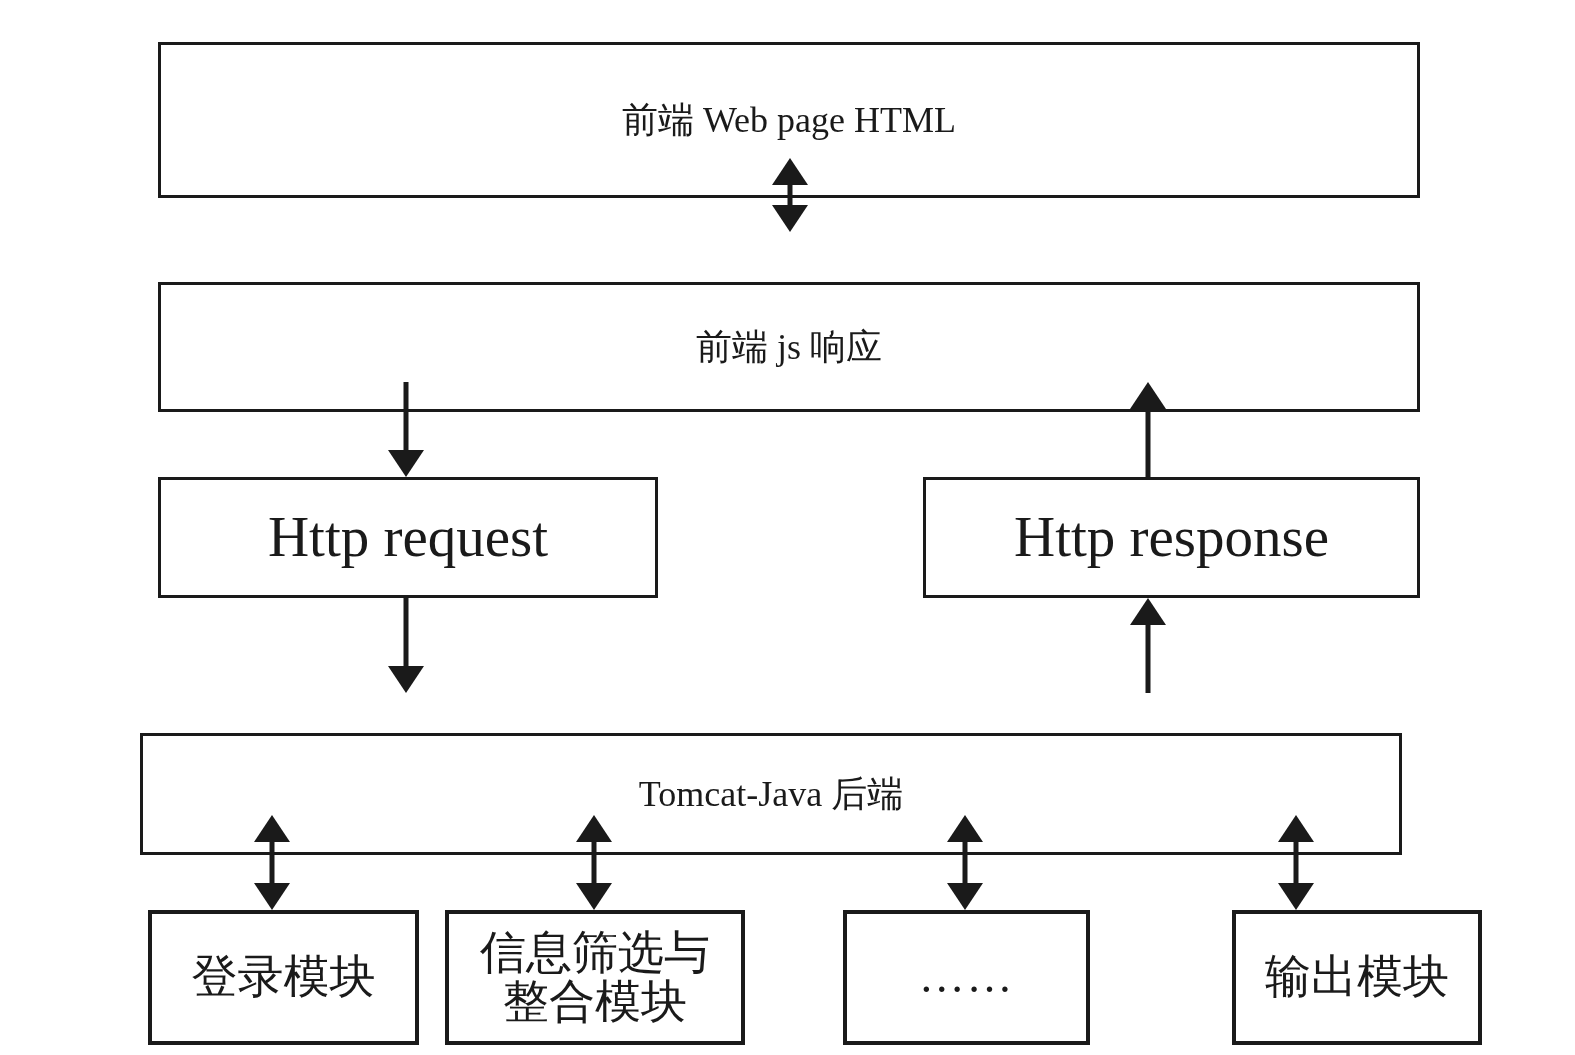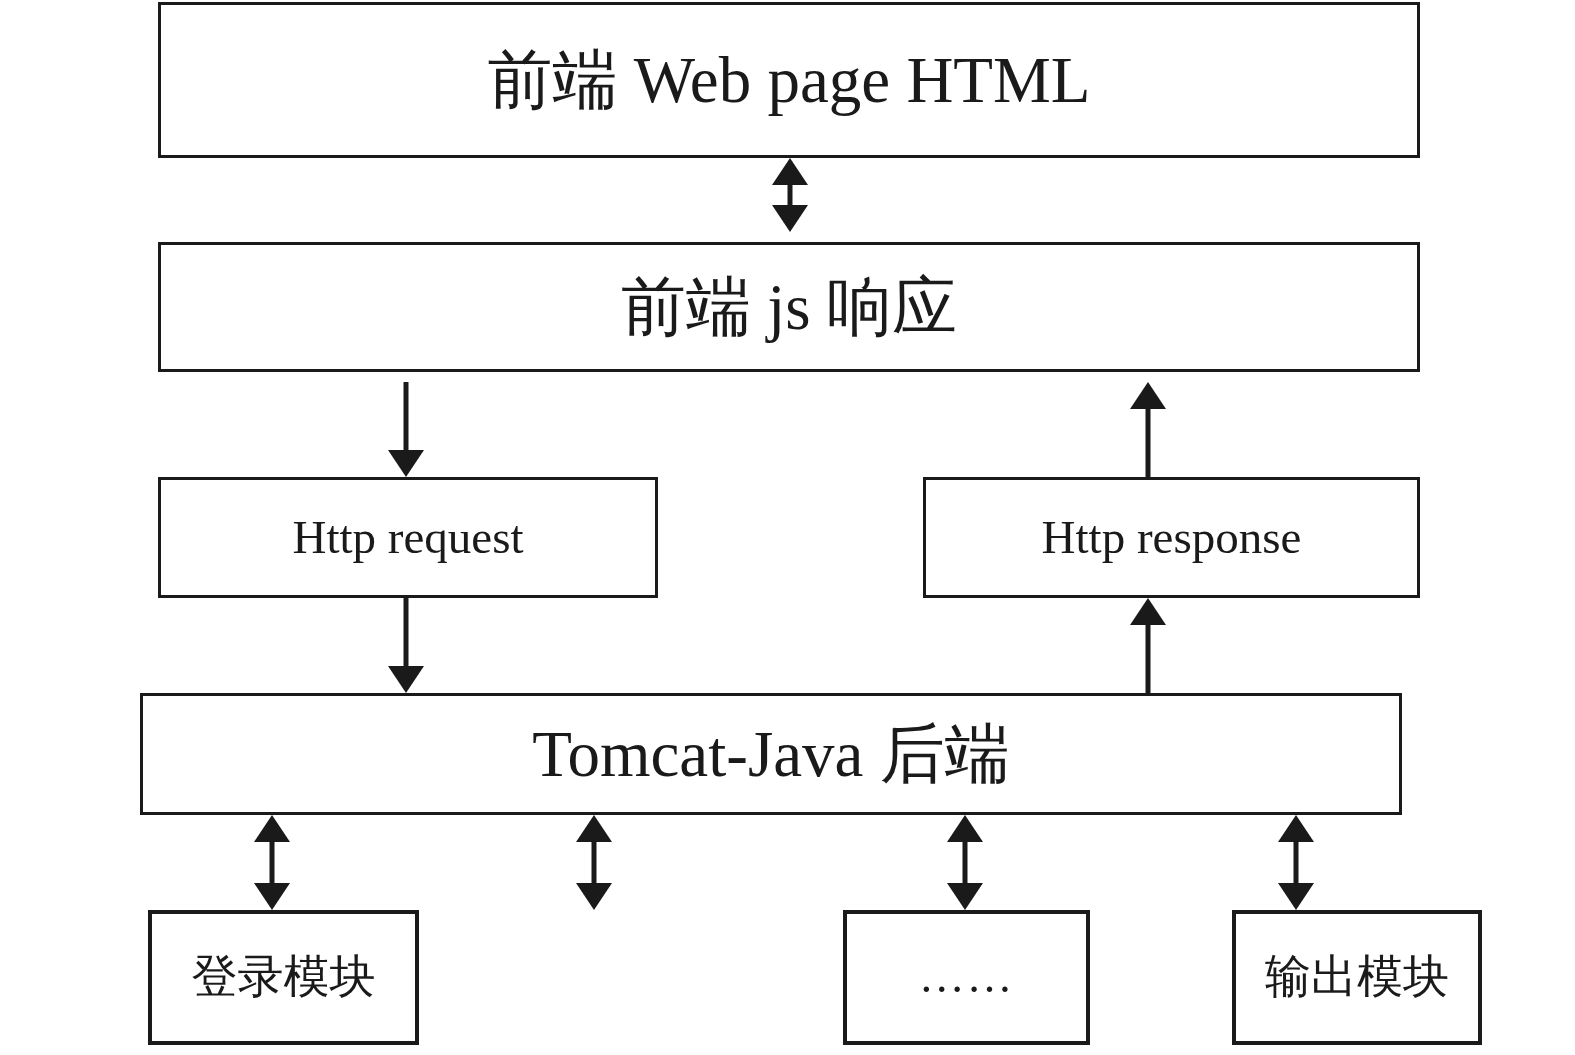--- a/index.html
+++ b/index.html
@@ -24,22 +24,22 @@
     display: flex;
     align-items: center;
     justify-content: center;
     text-align: center;
     color: #1a1a1a;
     line-height: 1.06;
     white-space: pre-line;
   }
 
   
-  .node.wide   { font-size: 65px; }
-  .node.http   { font-size: 47px; }
+  .node.wide   { font-size: 36px; margin-top: 40px; }
+  .node.http   { font-size: 57px; }
   .node.module { font-size: 46px; border-width: 4px; }
 
   
   .conn {
     position: absolute;
   }
   .conn .shaft {
     position: absolute;
     left: 50%;
     transform: translateX(-50%);
@@ -141,20 +141,24 @@
   <div class="conn" style="left:1276px; top:815px; width:40px; height:95px;">
     <div class="head up"></div>
     <div class="shaft" style="top:25px; height:45px;"></div>
     <div class="head down"></div>
   </div>
 
   <div class="node module" style="left:148px; top:910px; width:271px; height:135px;">
     <span>登录模块</span>
   </div>
 
+  <div class="node module" style="left:445px; top:910px; width:300px; height:135px;">
+    <span>信息筛选与
+整合模块</span>
+  </div>
 
   <div class="node module" style="left:843px; top:910px; width:247px; height:135px;">
     <span class="dots">……</span>
   </div>
 
   <div class="node module" style="left:1232px; top:910px; width:250px; height:135px;">
     <span>输出模块</span>
   </div>
 
 </div>

